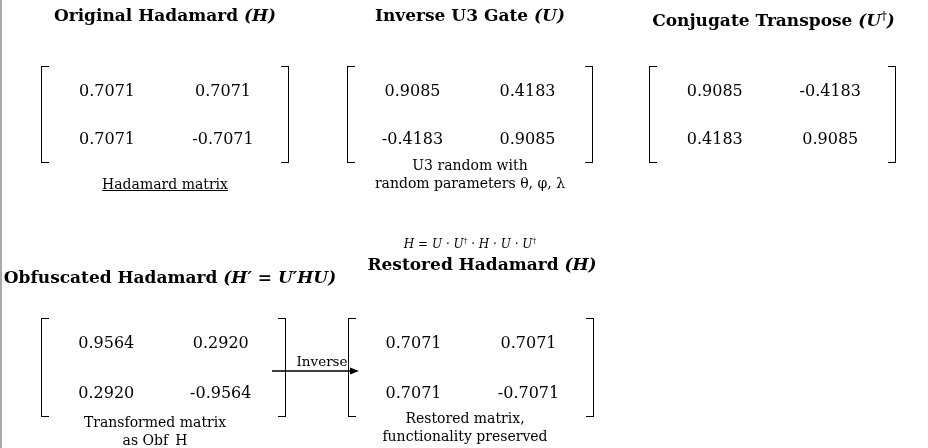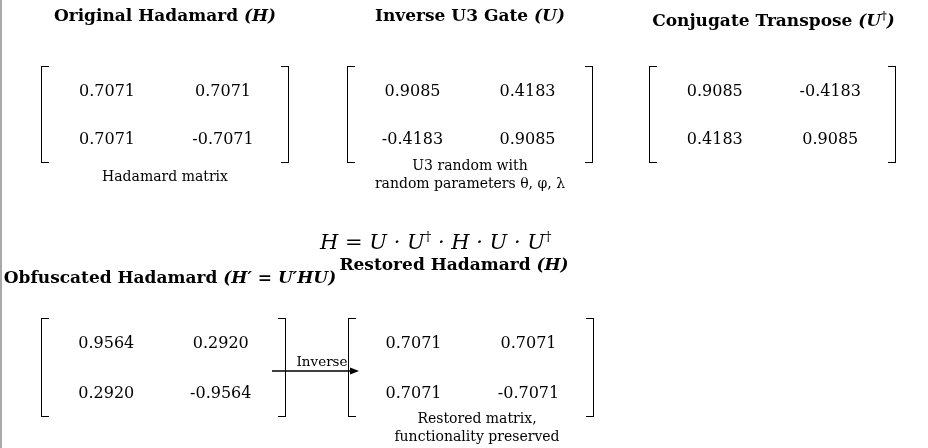--- a/index.html
+++ b/index.html
@@ -19,21 +19,21 @@
   .bracket.left{border-left:1.5px solid #000;border-top:1.5px solid #000;border-bottom:1.5px solid #000;}
   .bracket.right{border-right:1.5px solid #000;border-top:1.5px solid #000;border-bottom:1.5px solid #000;}
   .cells{
     flex:1;display:grid;grid-template-columns:1fr 1fr;grid-template-rows:1fr 1fr;
     align-items:center;justify-items:center;font-size:16px;text-align:right;
   }
   .caption{
     position:absolute;text-align:center;font-size:14px;line-height:18px;white-space:nowrap;
   }
   .equation{
-    position:absolute;font-size:21px;line-height:19px;white-space:nowrap;
+    position:absolute;text-align:center;font-size:12px;line-height:28px;white-space:nowrap;
   }
   .title sup,.equation sup{font-size:62%;}
   .arrow-svg{position:absolute;overflow:visible;}
   .arrow-svg text{font-family:"DejaVu Serif","Liberation Serif",serif;font-size:13.5px;fill:#000;}
 </style>
 </head>
 <body>
 
 <div class="stage">
 
@@ -69,34 +69,34 @@
     <div class="bracket left"></div>
     <div class="cells">
       <span>0.9085</span>
       <span>-0.4183</span>
       <span>0.4183</span>
       <span>0.9085</span>
     </div>
     <div class="bracket right"></div>
   </div>
 
-  <div class="caption" style="left:41px;top:167px;width:248px;">
+  <div class="caption" style="left:41px;top:175px;width:248px;text-decoration:underline;">
     <div>Hadamard matrix</div>
   </div>
   <div class="caption" style="left:347px;top:156px;width:246px;">
     <div>U3 random with</div>
     <div>random parameters θ, φ, λ</div>
   </div>
   <div class="caption" style="left:649px;top:157px;width:247px;">
   </div>
 
   <div class="equation" style="left:320px;top:227px;width:300px;"><span style="font-style: italic;">H = U · U</span><sup>†</sup><span style="font-style: italic;"> · H · U · U</span><sup>†</sup></div>
 
   <div class="title" style="left:2px;top:267px;width:336px;"><span>Obfuscated Hadamard </span><span style="font-style: italic;">(H′ = U′HU)</span></div>
-  <div class="title" style="left:304px;top:254px;width:300px;"><span>Restored Hadamard </span><span style="font-style: italic;">(H)</span></div>
+  <div class="title" style="left:332px;top:254px;width:300px;"><span>Restored Hadamard </span><span style="font-style: italic;">(H)</span></div>
 
   <div class="matrix" style="left:41px;top:318px;width:245px;height:99px;">
     <div class="bracket left"></div>
     <div class="cells">
       <span>0.9564</span>
       <span>0.2920</span>
       <span>0.2920</span>
       <span>-0.9564</span>
     </div>
     <div class="bracket right"></div>
@@ -112,18 +112,22 @@
     </div>
     <div class="bracket right"></div>
   </div>
 
   <svg class="arrow-svg" style="left:266px;top:348px;" width="100" height="30" viewBox="0 0 100 30">
     <text x="56" y="18" text-anchor="middle">Inverse</text>
     <line x1="6" y1="23" x2="90" y2="23" stroke="#000" stroke-width="1.4"></line>
     <polygon points="93,23 84,19.4 84,26.6" fill="#000"></polygon>
   </svg>
 
-  <div class="caption" style="left:352px;top:409px;width:250px;">
+  <div class="caption" style="left:31px;top:413px;width:248px;">
+    <div>Transformed matrix</div>
+    <div>as Obf_H</div>
+  </div>
+  <div class="caption" style="left:340px;top:409px;width:250px;">
     <div>Restored matrix,</div>
     <div>functionality preserved</div>
   </div>
 
 </div>
 
 </body></html>

